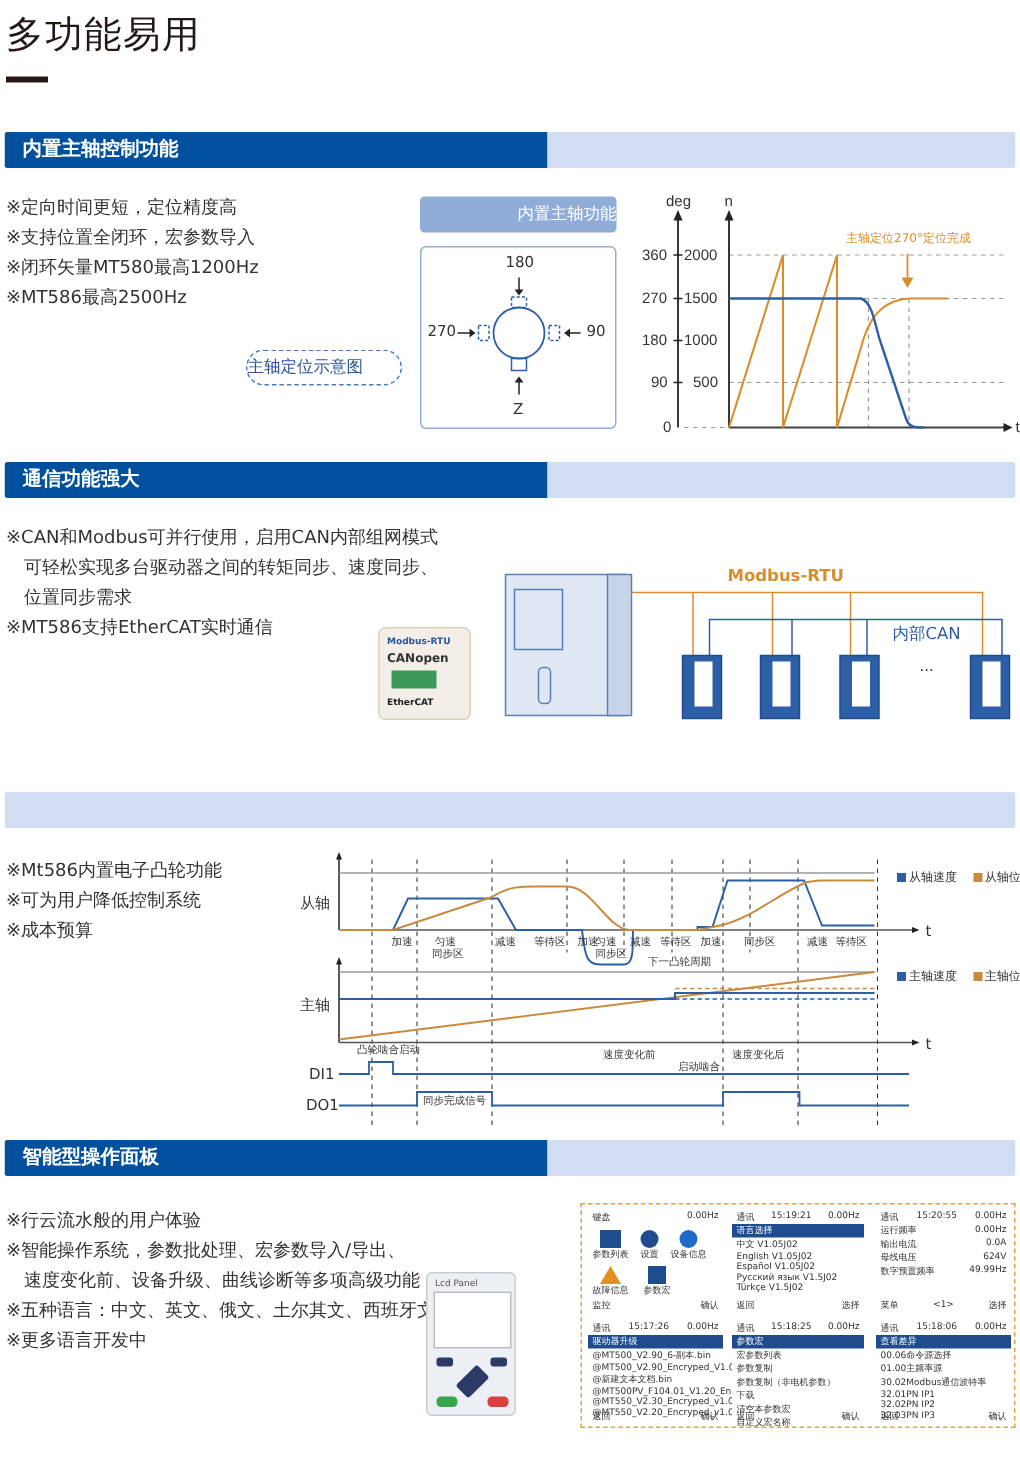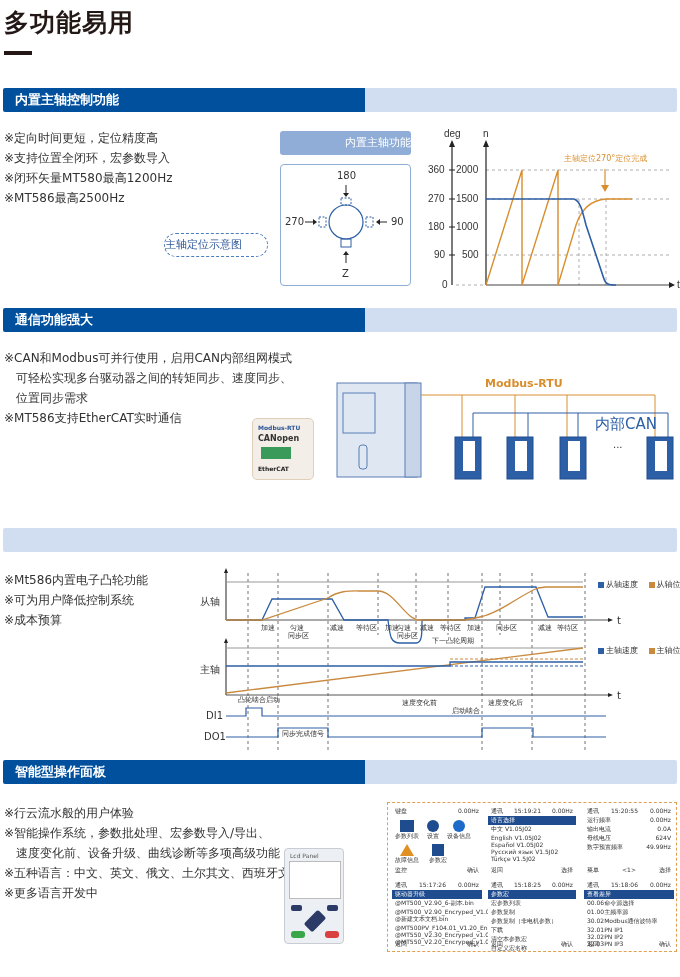--- a/index.html
+++ b/index.html
@@ -1,18 +1,18 @@
 <!DOCTYPE html>
 <html><head>
 <meta charset="utf-8">
 <style>
 *{box-sizing:border-box;margin:0;padding:0}
 body{width:680px;height:977px;background:#fff;font-family:"DejaVu Sans","Liberation Sans",sans-serif;color:#333;position:relative;overflow:hidden}
 .abs{position:absolute}
-.page-title{left:4px;top:6px;font-size:25px;font-weight:bold;color:#231815;letter-spacing:1px}
+.page-title{left:4px;top:6px;font-size:25px;font-weight:normal;color:#231815;letter-spacing:1px}
 .title-bar{left:4px;top:51px;width:28px;height:4px;background:#231815}
 .sec-head{left:3px;width:674px;height:24px;display:flex;border-radius:2px;overflow:hidden}
 .sec-head .dark{width:362px;background:#00509e;color:#fff;font-size:13px;line-height:24px;padding-left:12px;font-weight:bold}
 .sec-head .light{flex:1;background:#d1ddf0}
 .bullets{font-size:12px;color:#333;line-height:20px}
 .bullets div{white-space:nowrap}
 .pill{border:1px dashed #4a7cc0;border-radius:14px;color:#2a5599;font-size:11px;}
 .diag-head{background:#8fadd6;color:#fff;font-size:11px;text-align:right;border-radius:3px}
 .diag-box{border:1px solid #8fadd6;border-radius:4px}
 .lbl{font-size:10px;color:#333}
@@ -146,21 +146,21 @@
         <rect x="312" y="62" width="26" height="42"></rect>
     </g>
     <g fill="#fff">
         <rect x="128" y="66" width="12" height="30"></rect>
         <rect x="180" y="66" width="12" height="30"></rect>
         <rect x="233" y="66" width="12" height="30"></rect>
         <rect x="320" y="66" width="12" height="30"></rect>
       </g>
   </svg>
   <div class="abs" style="left:150px;top:2px;font-size:11px;color:#d98e2e;font-weight:bold">Modbus-RTU</div>
-  <div class="abs" style="left:260px;top:40px;font-size:15px;color:#2d5fa6">内部CAN</div>
+  <div class="abs" style="left:260px;top:40px;font-size:11px;color:#2d5fa6">内部CAN</div>
   <div class="abs" style="left:278px;top:64px;font-size:10px;color:#333">...</div>
 </div>
 
 <div class="abs sec-head" style="top:528px">
   <div class="light"></div>
 </div>
 <div class="abs bullets" style="left:4px;top:570px">
   <div>※Mt586内置电子凸轮功能</div>
   <div>※可为用户降低控制系统</div>
   <div>※成本预算</div>

